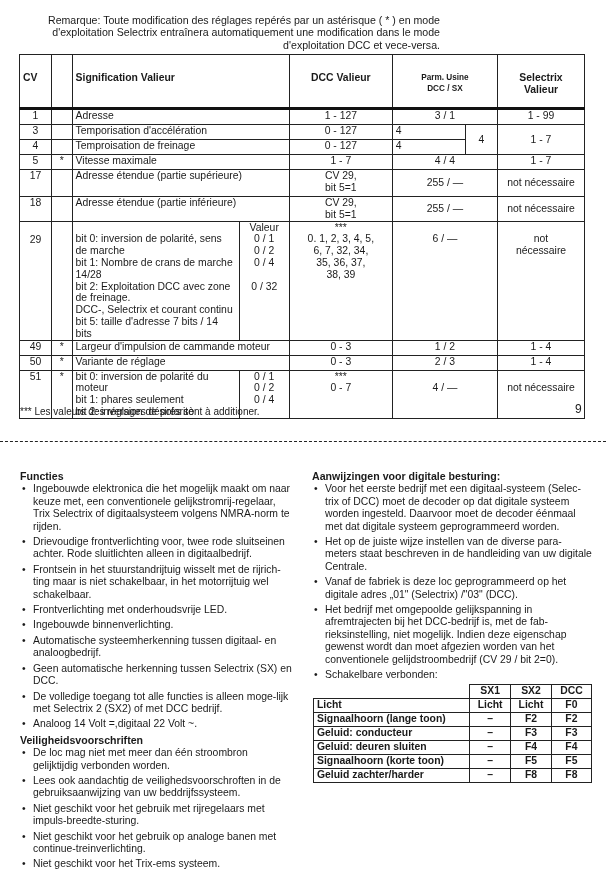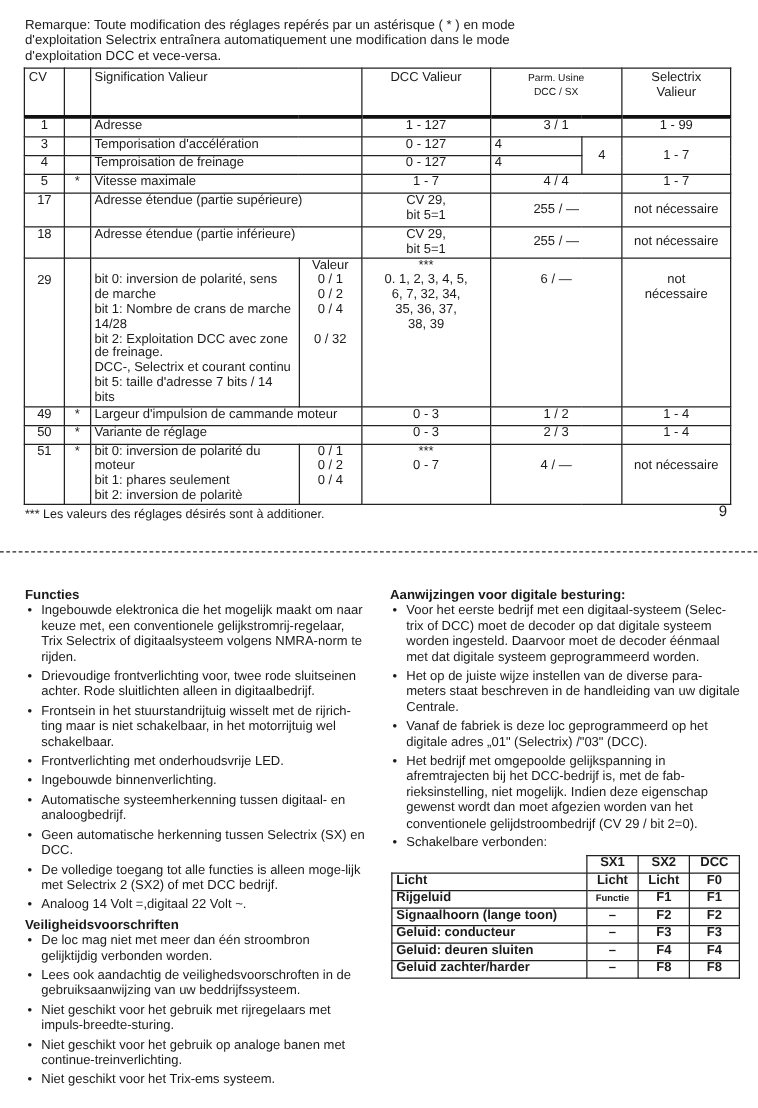--- a/index.html
+++ b/index.html
@@ -1,21 +1,21 @@
 <!DOCTYPE html>
 <html><head>
 <meta charset="utf-8">
 <style>
   html, body { margin:0; padding:0; background:#ffffff; }
   body { width:606px; height:886px; position:relative; overflow:hidden;
          font-family:"Liberation Sans", sans-serif; color:#1a1a1a; }
-  .remark { position:absolute; left:20px; top:14px; width:420px; font-size:10.6px; line-height:12.4px; }
+  .remark { position:absolute; left:20px; top:14px; width:420px; font-size:10.6px; line-height:12.4px;text-align:right; }
   table.cv { position:absolute; left:19px; top:54px; width:566px; border-collapse:collapse; font-size:10.4px; }
   table.cv td, table.cv th { border:1px solid #222; padding:0 3px; vertical-align:top; line-height:11.8px; }
-  table.cv th { font-weight:normal; text-align:left; height:35px; padding-top:2px; border-bottom:3px solid #111; }
+  table.cv th { font-weight:bold; text-align:left; height:35px; padding-top:17px; border-bottom:3px solid #111; }
   table.cv th.c { text-align:center;margin-left:48px; }
   table.cv th.small { font-size:8.2px; line-height:11px; }
   .c { text-align:center; }
   .row1 td { height:14px; }
   .multi { white-space:pre-line; }
   .foot { position:absolute; left:20px; top:406px; font-size:10px; }
   .pagenum { position:absolute; left:575px; top:402px; font-size:12px; }
   .dash { position:absolute; left:0; top:441px; width:606px; height:0; border-top:1.5px dashed #222; }
   .col { position:absolute; top:470px; font-size:10.4px; line-height:12.4px; }
   .col.left { left:20px; width:275px; }
@@ -217,42 +217,42 @@
       <td class="v">SX2</td>
       <td class="v">DCC</td>
     </tr>
     <tr>
       <td class="name">Licht</td>
       <td class="v">Licht</td>
       <td class="v">Licht</td>
       <td class="v">F0</td>
     </tr>
     <tr>
-      <td class="name">Rijgeluid</td>
-      <td class="v tiny">Functie</td>
-      <td class="v">F1</td>
-      <td class="v">F1</td>
-    </tr>
-    <tr>
       <td class="name">Signaalhoorn (lange toon)</td>
       <td class="v">–</td>
       <td class="v">F2</td>
       <td class="v">F2</td>
     </tr>
     <tr>
       <td class="name">Geluid: conducteur</td>
       <td class="v">–</td>
       <td class="v">F3</td>
       <td class="v">F3</td>
     </tr>
     <tr>
       <td class="name">Geluid: deuren sluiten</td>
       <td class="v">–</td>
       <td class="v">F4</td>
       <td class="v">F4</td>
+    </tr>
+    <tr>
+      <td class="name">Signaalhoorn (korte toon)</td>
+      <td class="v">–</td>
+      <td class="v">F5</td>
+      <td class="v">F5</td>
     </tr>
     <tr>
       <td class="name">Geluid zachter/harder</td>
       <td class="v">–</td>
       <td class="v">F8</td>
       <td class="v">F8</td>
     </tr>
   </tbody>
     </table>
 </div>

